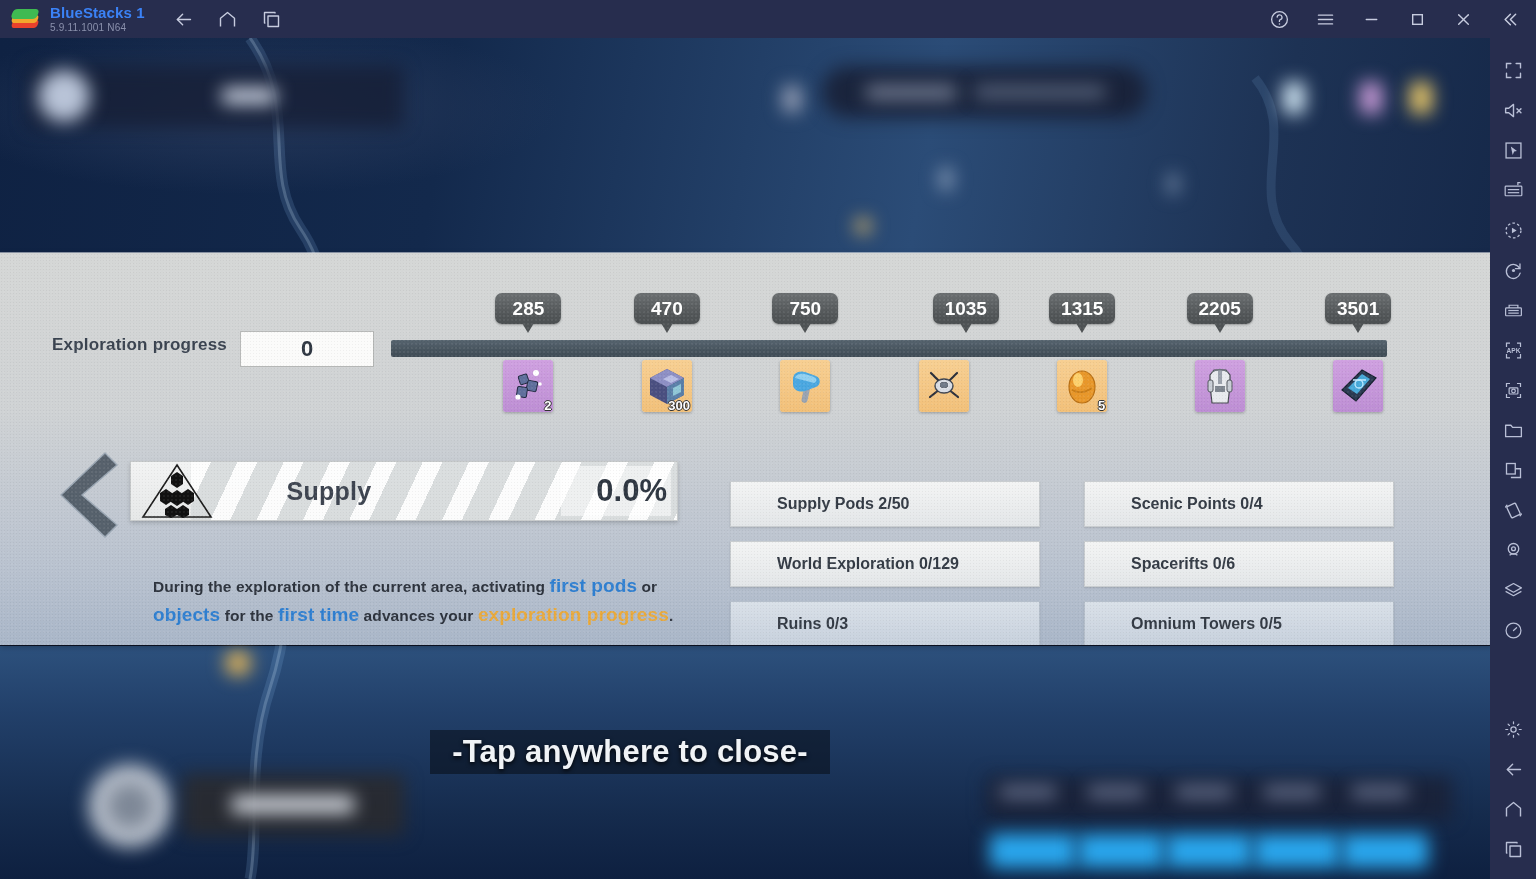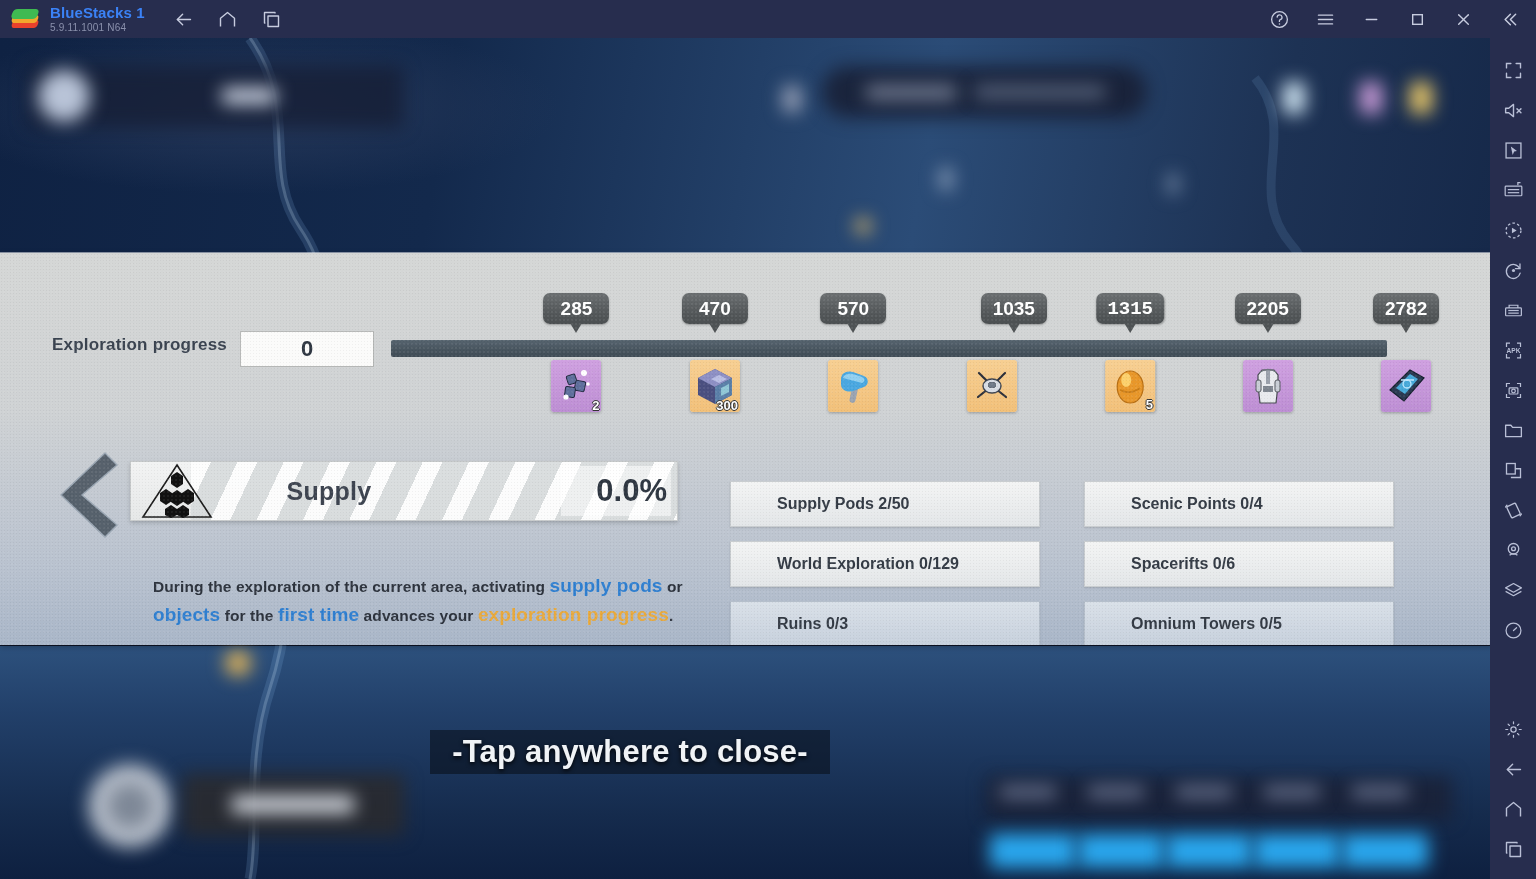--- a/index.html
+++ b/index.html
@@ -127,21 +127,21 @@
     display: flex; align-items: center; justify-content: center;
   }
   .exp-value { font-size: 22px; font-weight: bold; color: #2f3742; }
 
   .track {
     position: absolute; left: 391px; top: 87px; width: 996px; height: 17px;
     background: linear-gradient(180deg, #56646f 0%, #48555f 55%, #3f4b55 100%);
     border-radius: 2px;
   }
   .milestones { position: absolute; left: 391px; top: 40px; width: 996px; height: 140px; }
-  .ms { position: absolute; transform: translateX(-50%); margin-left: 48px; }
+  .ms { position: absolute; transform: translateX(-50%); }
   .ms-bubble {
     position: relative; min-width: 66px; height: 31px; padding: 0 11px;
     background: linear-gradient(180deg, #6b6f71 0%, #55595b 60%, #4b4f51 100%);
     border-radius: 7px;
     display: flex; align-items: center; justify-content: center;
     color: #ffffff; font-size: 19px; font-weight: bold;
     box-shadow: 0 1px 2px rgba(0,0,0,.3);
   }
   .ms-bubble::after {
     content:""; position:absolute; left: 50%; bottom: -9px; transform: translateX(-50%);
@@ -318,21 +318,21 @@
                 <polygon points="22,5 39,14 39,31 22,40 5,31 5,14" fill="#4a4f80"></polygon>
                 <polygon points="22,5 39,14 22,23 5,14" fill="#8d8fc4"></polygon>
                 <polygon points="22,23 39,14 39,31 22,40" fill="#5a7fa8"></polygon>
                 <polygon points="26,11 34,15 26,19 18,15" fill="#b9bde4"></polygon>
                 <polygon points="28,24 36,20 36,28 28,32" fill="#8fc6d6"></polygon>
               </svg>
               <span class="ms-qty">300</span>
             </div>
           </div>
           <div class="ms" style="left: 41.6%;">
-            <div class="ms-bubble">570</div>
+            <div class="ms-bubble">750</div>
             <div class="ms-icon orange">
               <svg width="44" height="44" viewBox="0 0 44 44">
                 <rect x="20" y="20" width="6" height="19" rx="3" fill="#9aa3b0" transform="rotate(12 23 29)"></rect>
                 <path d="M10,15 C10,9 16,6 22,8 L33,12 C38,14 38,21 33,23 L22,27 C16,29 10,26 10,20 Z" fill="#4aa7e0"></path>
                 <path d="M12,14 C13,10 18,9 22,10 L31,13 C34,14 34,18 31,19" fill="#a8dcf5" opacity=".75"></path>
               </svg>
             </div>
           </div>
           <div class="ms" style="left: 55.5%; padding-left: 44px;">
             <div class="ms-bubble">1035</div>
@@ -343,21 +343,21 @@
                   <line x1="35" y1="9" x2="25" y2="19"></line>
                   <line x1="8" y1="33" x2="18" y2="25"></line>
                   <line x1="36" y1="33" x2="26" y2="25"></line>
                 </g>
                 <ellipse cx="22" cy="22" rx="9" ry="7" fill="#d9dde4" stroke="#3b424e" stroke-width="1.4"></ellipse>
                 <ellipse cx="22" cy="21" rx="4" ry="3" fill="#6e7embed"></ellipse>
                 <ellipse cx="22" cy="21" rx="4" ry="3" fill="#707a88"></ellipse>
               </svg>
             </div>
           </div>
-          <div class="ms" style="left: 69.4%; font-family: Liberation Mono, monospace;">
+          <div class="ms" style="left: 69.4%;">
             <div class="ms-bubble">1315</div>
             <div class="ms-icon orange">
               <svg width="44" height="44" viewBox="0 0 44 44">
                 <ellipse cx="22" cy="23" rx="13" ry="16" fill="#e8972a"></ellipse>
                 <ellipse cx="22" cy="23" rx="13" ry="16" fill="none" stroke="#b86f14" stroke-width="1.2"></ellipse>
                 <ellipse cx="18" cy="16" rx="5" ry="7" fill="#ffd978" opacity=".85"></ellipse>
                 <path d="M12,26 q10,5 20,-2" stroke="#c97d18" stroke-width="1.6" fill="none"></path>
               </svg>
               <span class="ms-qty">5</span>
             </div>
@@ -369,21 +369,21 @@
                 <path d="M16,6 h12 l4,5 v10 l-2,18 h-16 l-2,-18 v-10 z" fill="#e8eaee" stroke="#44484f" stroke-width="1.2"></path>
                 <path d="M20,6 h4 v14 h-4 z" fill="#9aa0ab"></path>
                 <rect x="10" y="16" width="5" height="12" rx="2" fill="#c9ced6" stroke="#50545c" stroke-width="1"></rect>
                 <rect x="29" y="16" width="5" height="12" rx="2" fill="#c9ced6" stroke="#50545c" stroke-width="1"></rect>
                 <rect x="17" y="22" width="10" height="6" fill="#7e858f"></rect>
                 <path d="M14,8 q8,-5 16,0" stroke="#6f757f" stroke-width="1.4" fill="none"></path>
               </svg>
             </div>
           </div>
           <div class="ms" style="left: 97.1%;">
-            <div class="ms-bubble">2782</div>
+            <div class="ms-bubble">3501</div>
             <div class="ms-icon purple">
               <svg width="44" height="44" viewBox="0 0 44 44">
                 <polygon points="6,26 26,6 40,14 20,37" fill="#2b3a52" stroke="#16202f" stroke-width="1.2"></polygon>
                 <polygon points="12,24 26,10 34,15 21,30" fill="#4ab6e8" opacity=".9"></polygon>
                 <g stroke="#bfe9ff" stroke-width="1.3" fill="none">
                   <circle cx="23" cy="20" r="4"></circle>
                   <line x1="17" y1="16" x2="30" y2="16"></line>
                 </g>
               </svg>
             </div>
@@ -410,21 +410,21 @@
               <polygon points="36,27 42,31 42,39 36,43 30,39 30,31"></polygon>
               <polygon points="30,42 36,46 36,52 30,55 24,52 24,46"></polygon>
               <polygon points="42,42 48,46 48,52 42,55 36,52 36,46"></polygon>
             </g>
           </svg>
         </div>
         <div class="warren-name">Supply</div>
         <div class="warren-pct">0.0%</div>
       </div>
 
-      <div class="hint"><span>During the exploration of the current area, activating </span><span class="blue">supply pods</span><span> or </span><span class="blue">objects</span><span> for the </span><span class="blue">first time</span><span> advances your </span><span class="gold">exploration progress</span><span>.</span></div>
+      <div class="hint"><span>During the exploration of the current area, activating </span><span class="blue">first pods</span><span> or </span><span class="blue">objects</span><span> for the </span><span class="blue">first time</span><span> advances your </span><span class="gold">exploration progress</span><span>.</span></div>
 
       <div class="cats" id="cats">
           <div class="cat-row">
             <div class="cat-btn">Supply Pods 2/50</div>
             <div class="cat-btn">Scenic Points 0/4</div>
           </div>
           <div class="cat-row">
             <div class="cat-btn">World Exploration 0/129</div>
             <div class="cat-btn">Spacerifts 0/6</div>
           </div>

